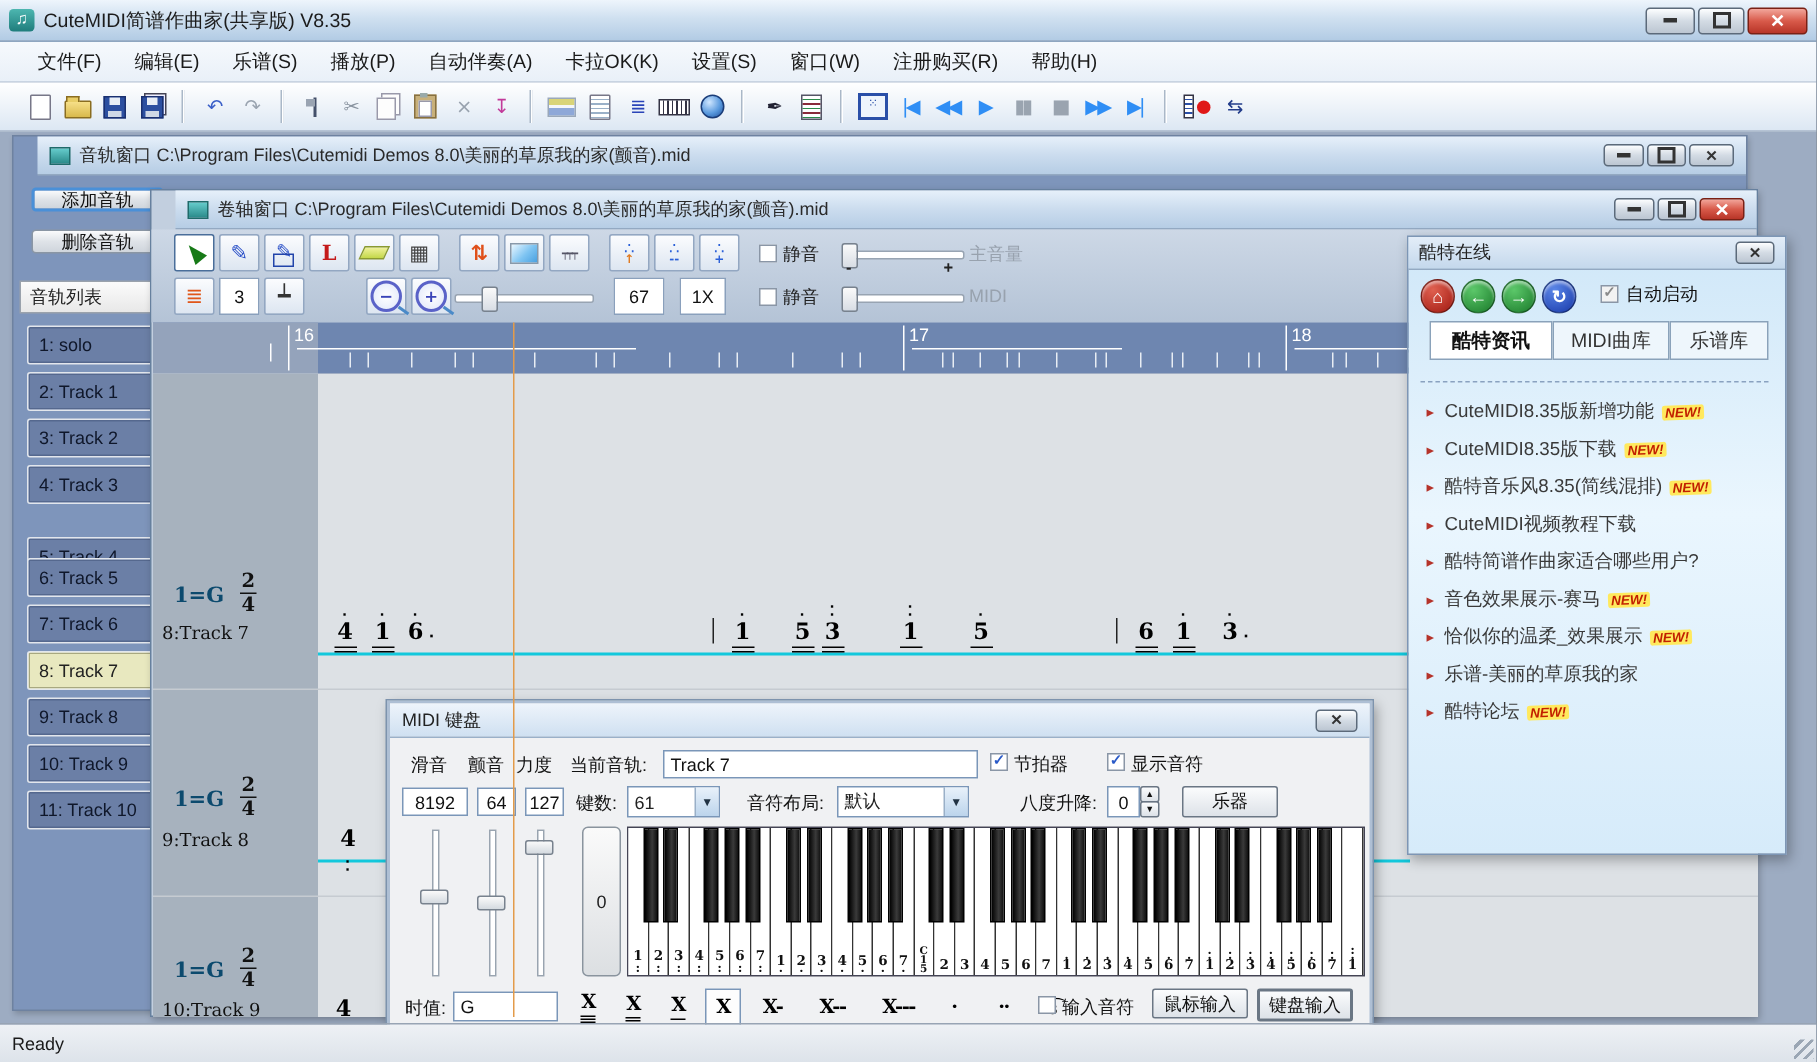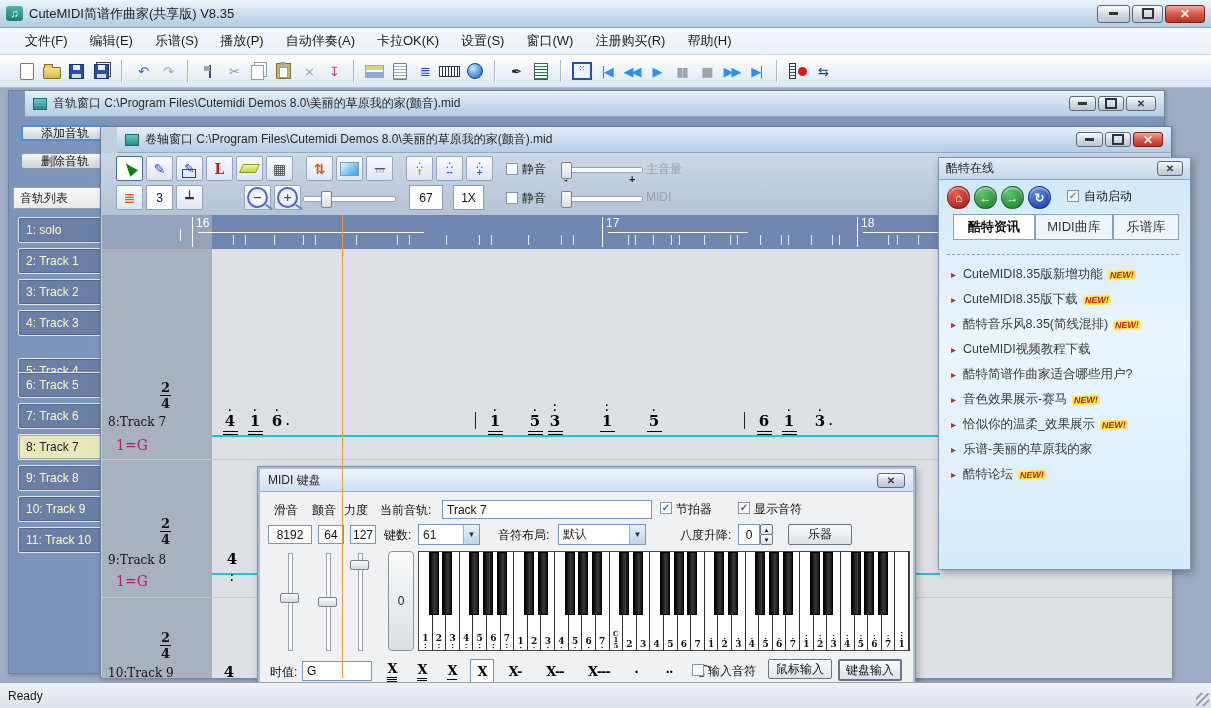--- a/index.html
+++ b/index.html
@@ -75,21 +75,21 @@
     background:#7e95bb;border:1px solid #6e82a0;box-shadow:1px 2px 4px rgba(0,0,0,.2);}
   .side-btn{position:absolute;left:12px;width:88px;height:16px;box-sizing:border-box;border-radius:3px;
     background:linear-gradient(#fafbfc,#dfe3e8 50%,#cfd5dc);border:1px solid #8a96a4;
     display:flex;align-items:center;justify-content:center;font-size:12px;color:#111;}
   .side-btn.focus{border:2px solid #4a90d8;}
   #tracklist-header{position:absolute;left:4px;top:96px;width:98px;height:22px;box-sizing:border-box;
     background:linear-gradient(#fbfbfb,#e8e8e8);border:1px solid #9aa2ac;display:flex;align-items:center;
     padding-left:6px;font-size:12px;color:#222;}
   .trk{position:absolute;left:9px;width:87px;height:26px;box-sizing:border-box;border-radius:2px;
     background:#6b7fa6;border:1px solid #e2e6ec;box-shadow:inset 0 0 0 1px #55688e;
-    color:#fef9c3;font-size:12px;display:flex;align-items:center;padding-left:7px;}
+    color:#0f172a;font-size:12px;display:flex;align-items:center;padding-left:7px;}
   .trk.sel{background:#e8e8bf;color:#222;box-shadow:inset 0 0 0 1px #a8a880;}
 
   #scroll-window{position:absolute;left:100px;top:126px;width:1072px;height:552px;box-sizing:border-box;
     background:#c2cfdf;border:1px solid #66809e;box-shadow:1px 2px 5px rgba(0,0,0,.25);}
   #sw-toolbar{position:absolute;left:0;top:26px;width:100%;height:62px;
     background:linear-gradient(#cdd8e6,#b4c3d6);}
   .sbtn{position:absolute;width:27px;height:25px;box-sizing:border-box;border-radius:2px;
     background:linear-gradient(#fbfcfe,#dde6f1);border:1px solid #93a7c2;
     display:flex;align-items:center;justify-content:center;font-family:"DejaVu Sans",sans-serif;}
   .sbtn.pressed{background:#fff;border-color:#4a6e9a;}
@@ -115,21 +115,21 @@
   .thumb-h{position:absolute;width:9px;height:15px;background:linear-gradient(#fafafa,#d8dde4);border:1px solid #78828e;border-radius:2px;}
   .graylab{color:#98a2ae;}
 
   
   #sw-ruler{position:absolute;left:1px;top:88px;width:1070px;height:34px;background:#6e86b0;border-bottom:1px solid #5a6f96;}
   #sw-ruler .lzone{position:absolute;left:0;top:0;width:110px;height:34px;background:#94a3bb;}
   #score-area{position:absolute;left:1px;top:122px;width:1070px;height:429px;background:#dde1e5;overflow:hidden;}
   #label-col{position:absolute;left:0;top:0;width:110px;height:429px;background:#a7b2be;}
   .rowsep{position:absolute;left:0;width:1070px;height:1px;background:#c6cbd1;}
   .cyan{position:absolute;left:110px;width:728px;height:2px;background:#12c8dc;}
-  .keylab{position:absolute;font-family:"DejaVu Serif",serif;font-weight:normal;font-size:14px;color:#be185d;margin-top:48px;}
+  .keylab{position:absolute;font-family:"DejaVu Serif",serif;font-weight:bold;font-size:14px;color:#0c4a6e;}
   .timefrac{position:absolute;font-family:"DejaVu Serif",serif;font-weight:bold;font-size:13px;color:#111;
     display:flex;flex-direction:column;align-items:center;line-height:13px;}
   .timefrac .bar{width:11px;height:1px;background:#111;margin:1px 0;}
   .trklab{position:absolute;font-family:"DejaVu Serif",serif;font-size:12px;color:#111;}
   .note-num{position:absolute;font-family:"DejaVu Serif",serif;font-weight:bold;font-size:15px;color:#000;
     width:16px;text-align:center;line-height:18px;}
   .ndot{position:absolute;width:16px;text-align:center;font-weight:bold;font-size:11px;line-height:4px;color:#000;}
   .nul{position:absolute;width:15px;height:1px;background:#000;}
   .nbar{position:absolute;width:1px;height:17px;background:#222;}
   .nsuf{position:absolute;font-weight:bold;font-size:12px;color:#000;}

